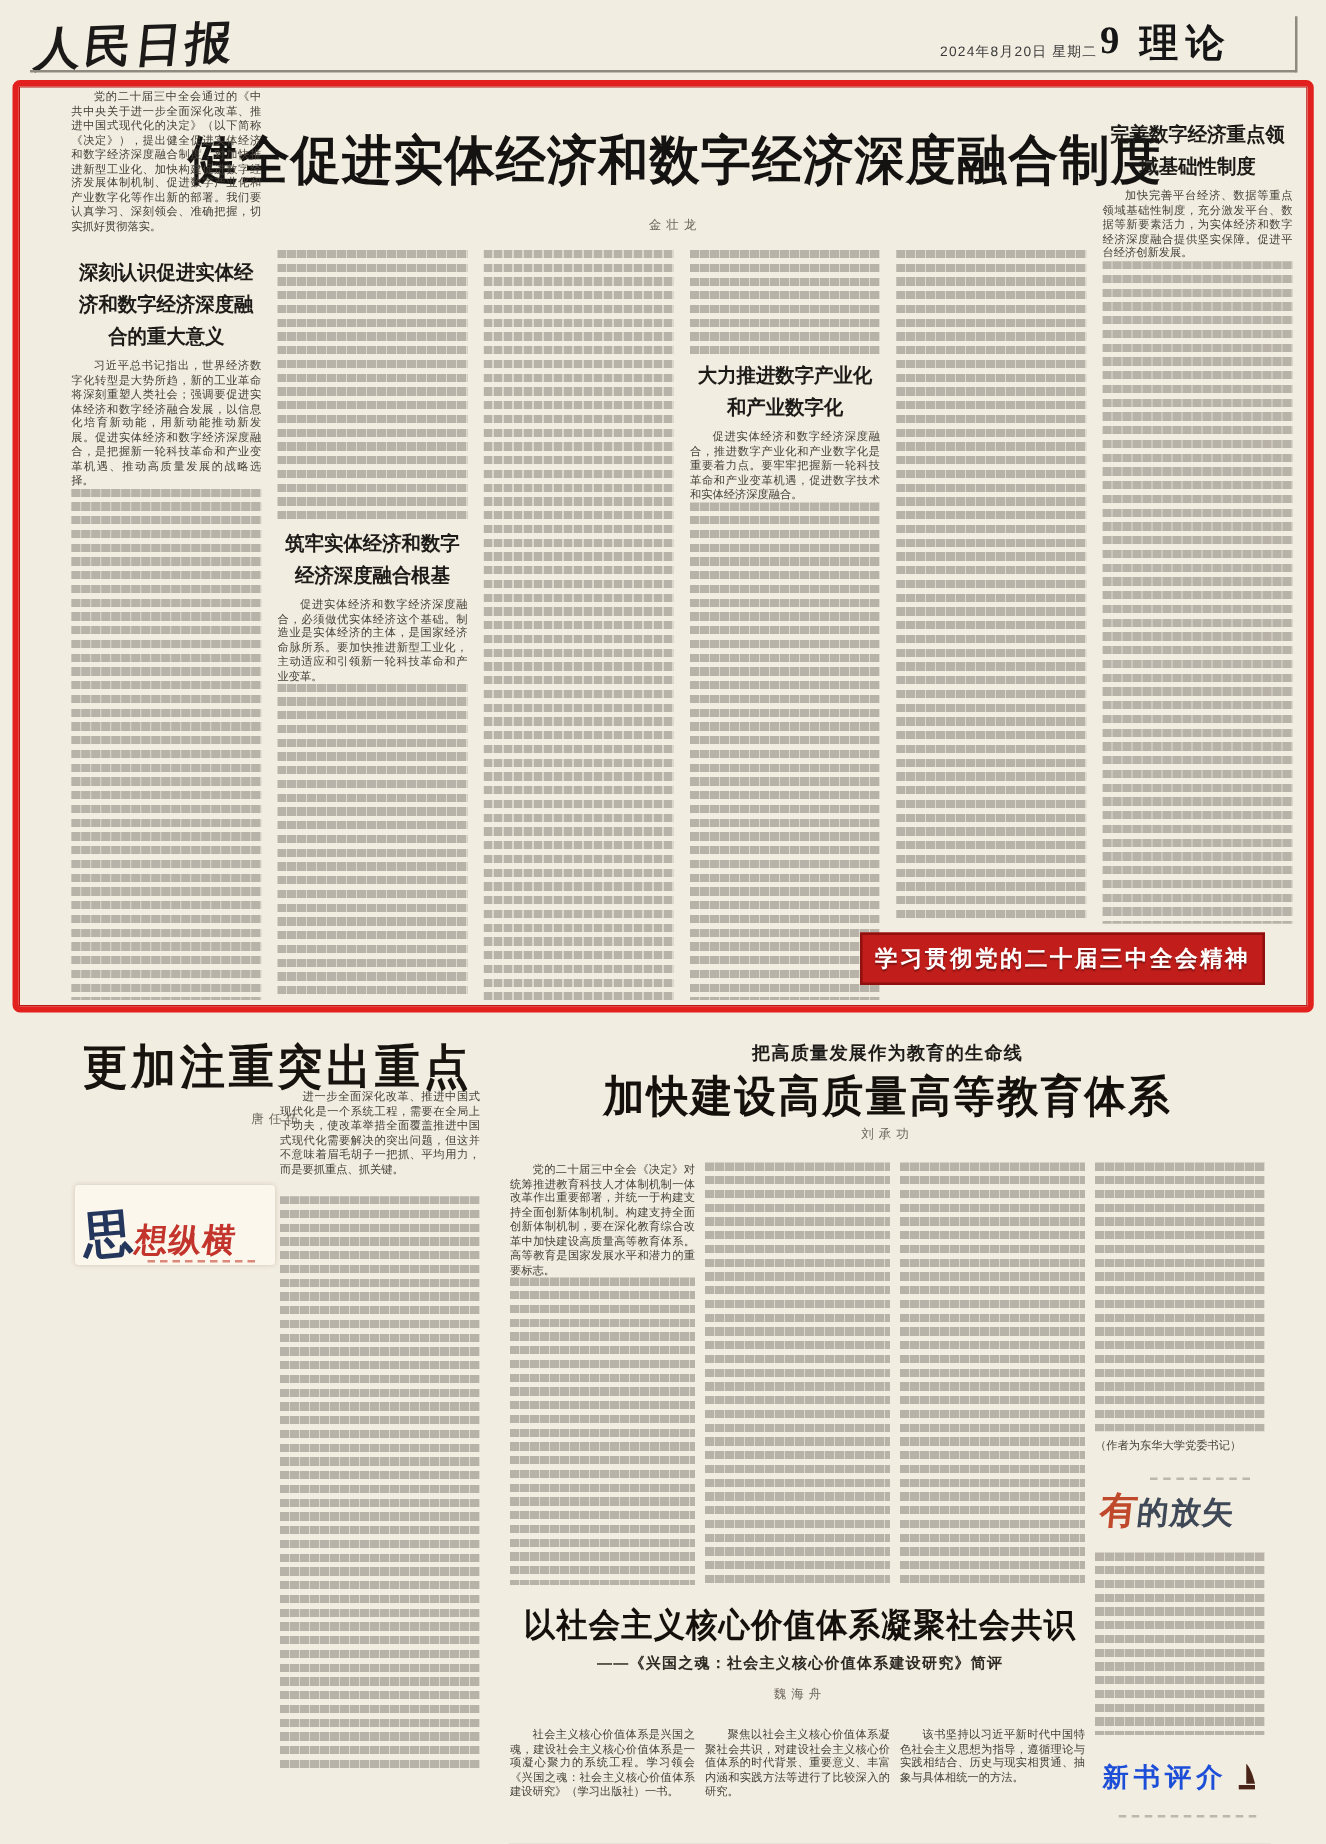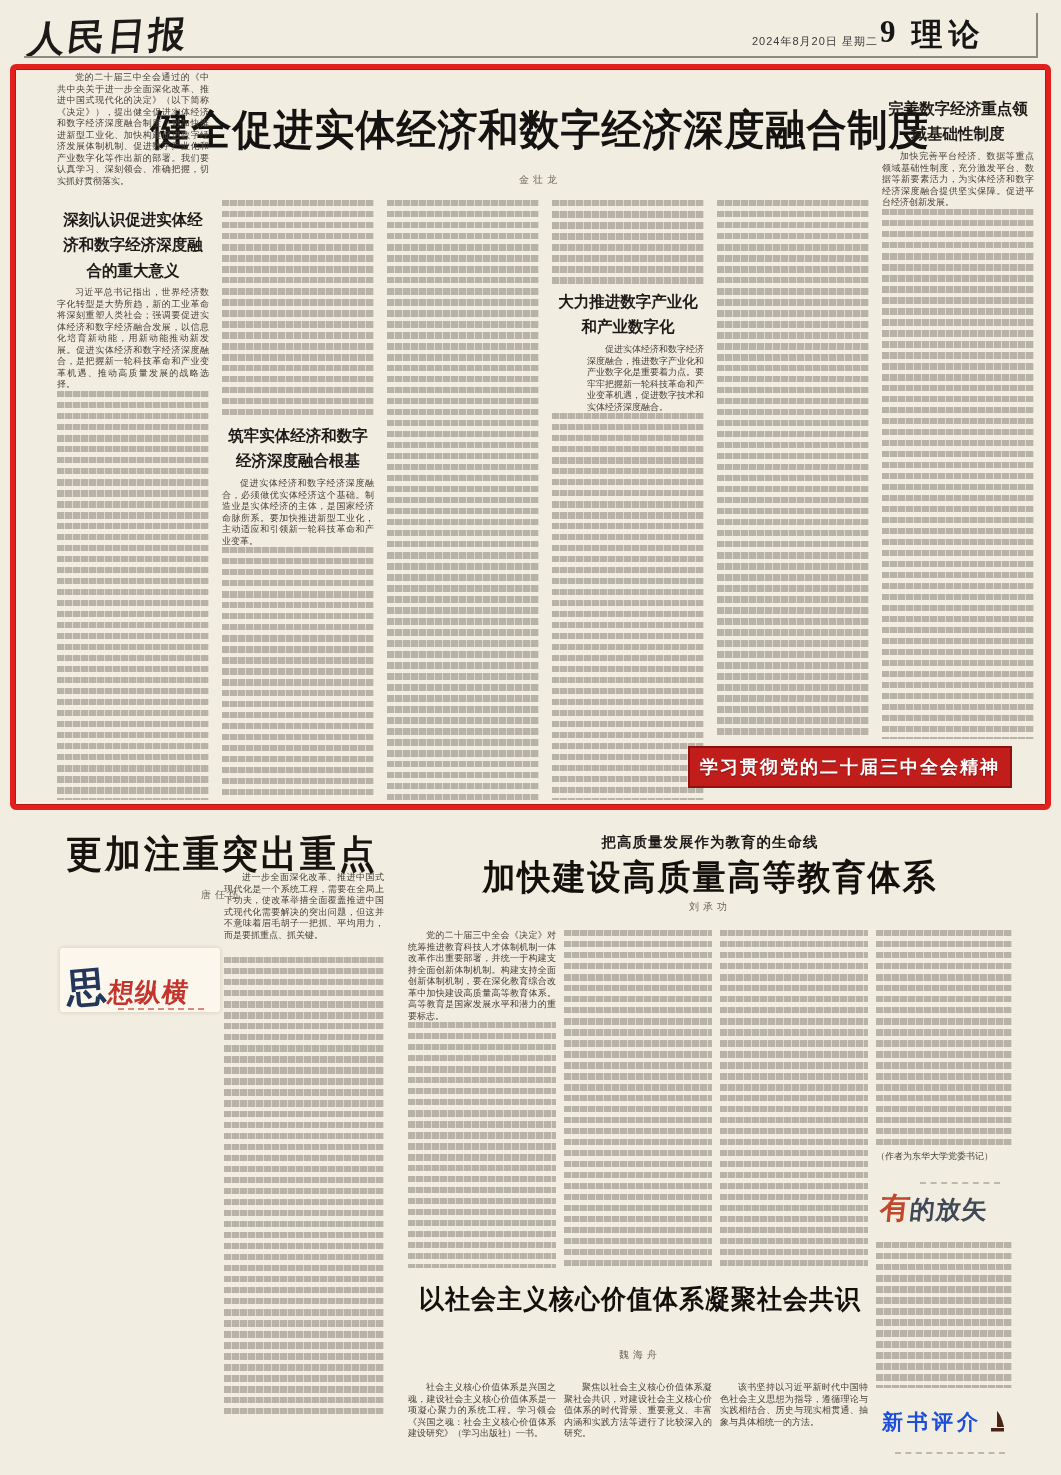--- a/index.html
+++ b/index.html
@@ -97,21 +97,21 @@
       <div class="tf"></div>
     </div>
 
     <div class="abs col" style="left:372px;top:131px;width:152px;height:600px;">
       <div class="tf"></div>
     </div>
 
     <div class="abs col" style="left:537px;top:131px;width:152px;height:600px;">
       <div class="tf fixed" style="height:84px;"></div>
       <div class="subhead">大力推进数字产业化和产业数字化</div>
-      <div class="bt" style="max-height:130px;margin-left:35px;">
+      <div class="bt" style="max-height:130px;">
         <p>促进实体经济和数字经济深度融合，推进数字产业化和产业数字化是重要着力点。要牢牢把握新一轮科技革命和产业变革机遇，促进数字技术和实体经济深度融合。</p>
       </div>
       <div class="tf"></div>
     </div>
 
     <div class="abs col" style="left:702px;top:131px;width:152px;height:538px;">
       <div class="tf"></div>
     </div>
 
     <div class="abs col" style="left:867px;top:22px;width:152px;height:648px;">
@@ -162,20 +162,21 @@
   </div>
   <div class="abs attribution" style="left:876px;top:1150px;width:136px;">（作者为东华大学党委书记）</div>
 
   <div class="abs dashes-gray" style="left:920px;top:1182px;"></div>
   <div class="abs ydfs" style="left:880px;top:1188px;">
     <span class="y">有</span>
     <span class="rest">的放矢</span>
   </div>
 
   <div class="abs h-review" style="left:410px;top:1283px;width:460px;">以社会主义核心价值体系凝聚社会共识</div>
+  <div class="abs subtitle" style="left:410px;top:1322px;width:460px;">——《兴国之魂：社会主义核心价值体系建设研究》简评</div>
   <div class="abs byline" style="left:410px;top:1348px;width:460px;">魏海舟</div>
 
   <div class="abs col" style="left:408px;top:1382px;width:148px;height:84px;justify-content:flex-end;">
     <div class="bt" style="height:84px;">
       <p>社会主义核心价值体系是兴国之魂，建设社会主义核心价值体系是一项凝心聚力的系统工程。学习领会《兴国之魂：社会主义核心价值体系建设研究》（学习出版社）一书。</p>
     </div>
   </div>
   <div class="abs col" style="left:564px;top:1382px;width:148px;height:84px;">
     <div class="bt" style="height:84px;">
       <p>聚焦以社会主义核心价值体系凝聚社会共识，对建设社会主义核心价值体系的时代背景、重要意义、丰富内涵和实践方法等进行了比较深入的研究。</p>

